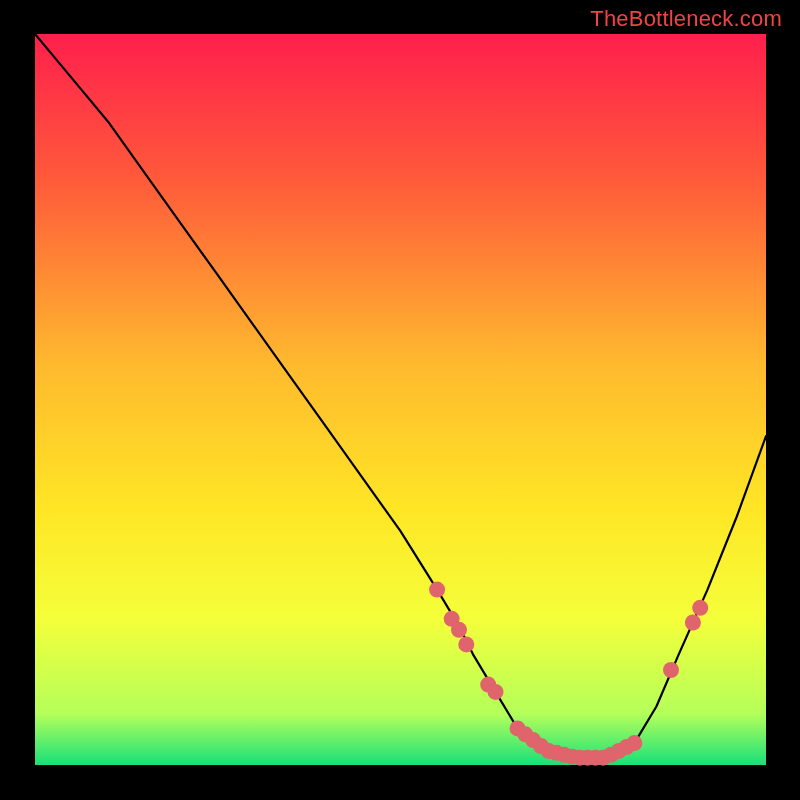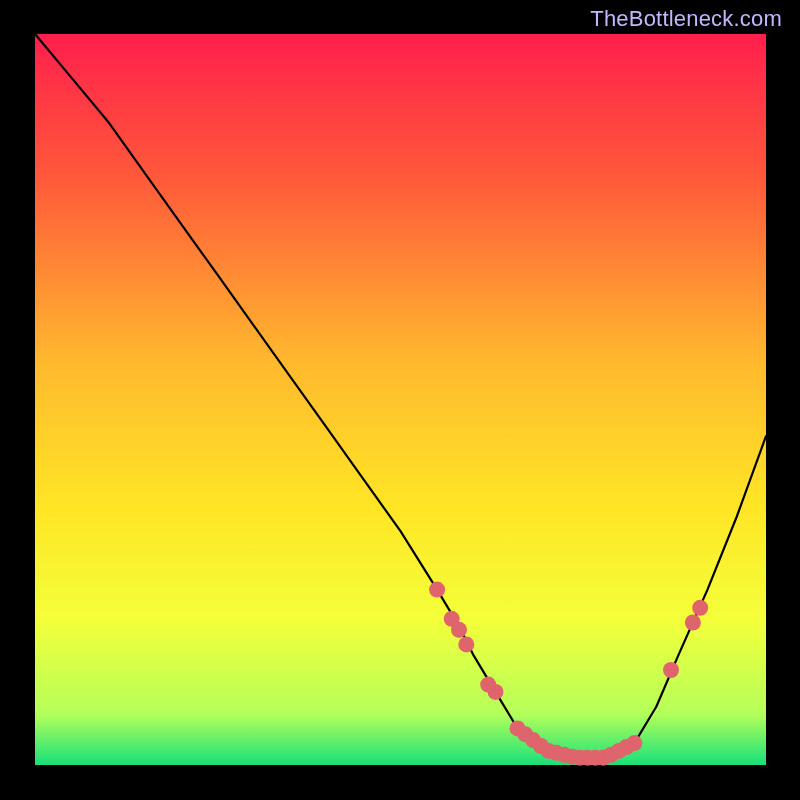--- a/index.html
+++ b/index.html
@@ -14,21 +14,21 @@
   #container {
     position: relative;
     width: 800px;
     height: 800px;
     background: #000;
   }
   #watermark {
     position: absolute;
     top: 6px;
     right: 18px;
-    color: #c4b5fd;
+    color: #ef4444;
     font-size: 22px;
     font-weight: 500;
     letter-spacing: 0.2px;
     z-index: 10;
   }
   svg {
     position: absolute;
     top: 0;
     left: 0;
   }

